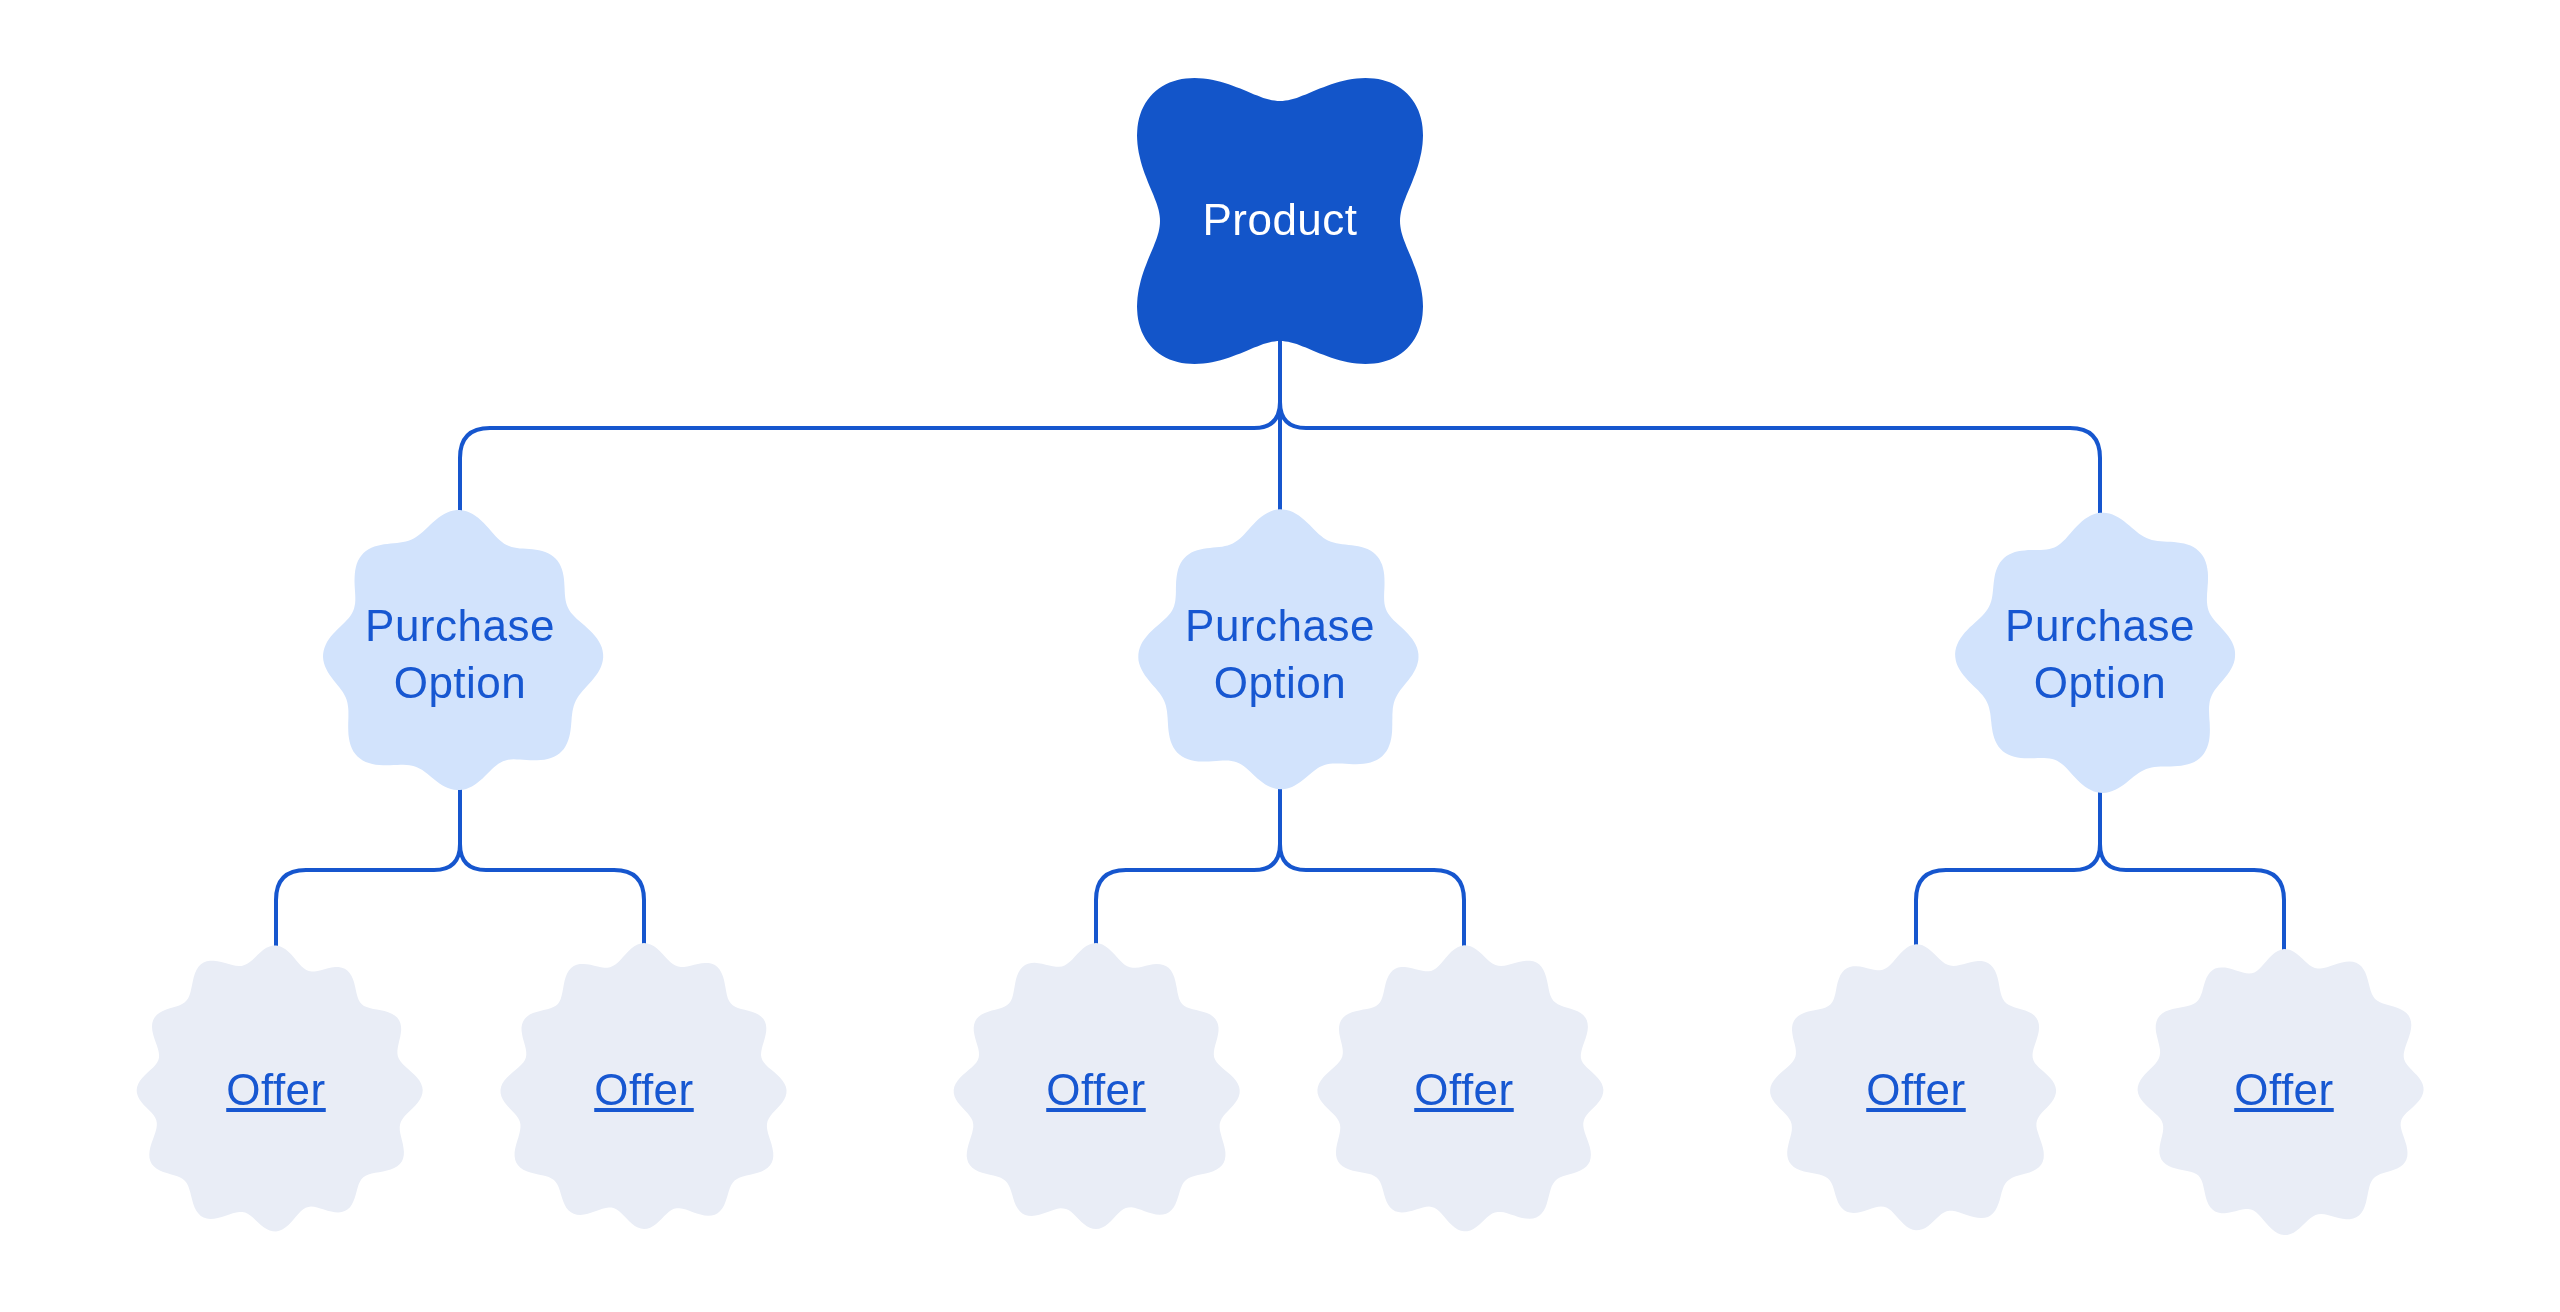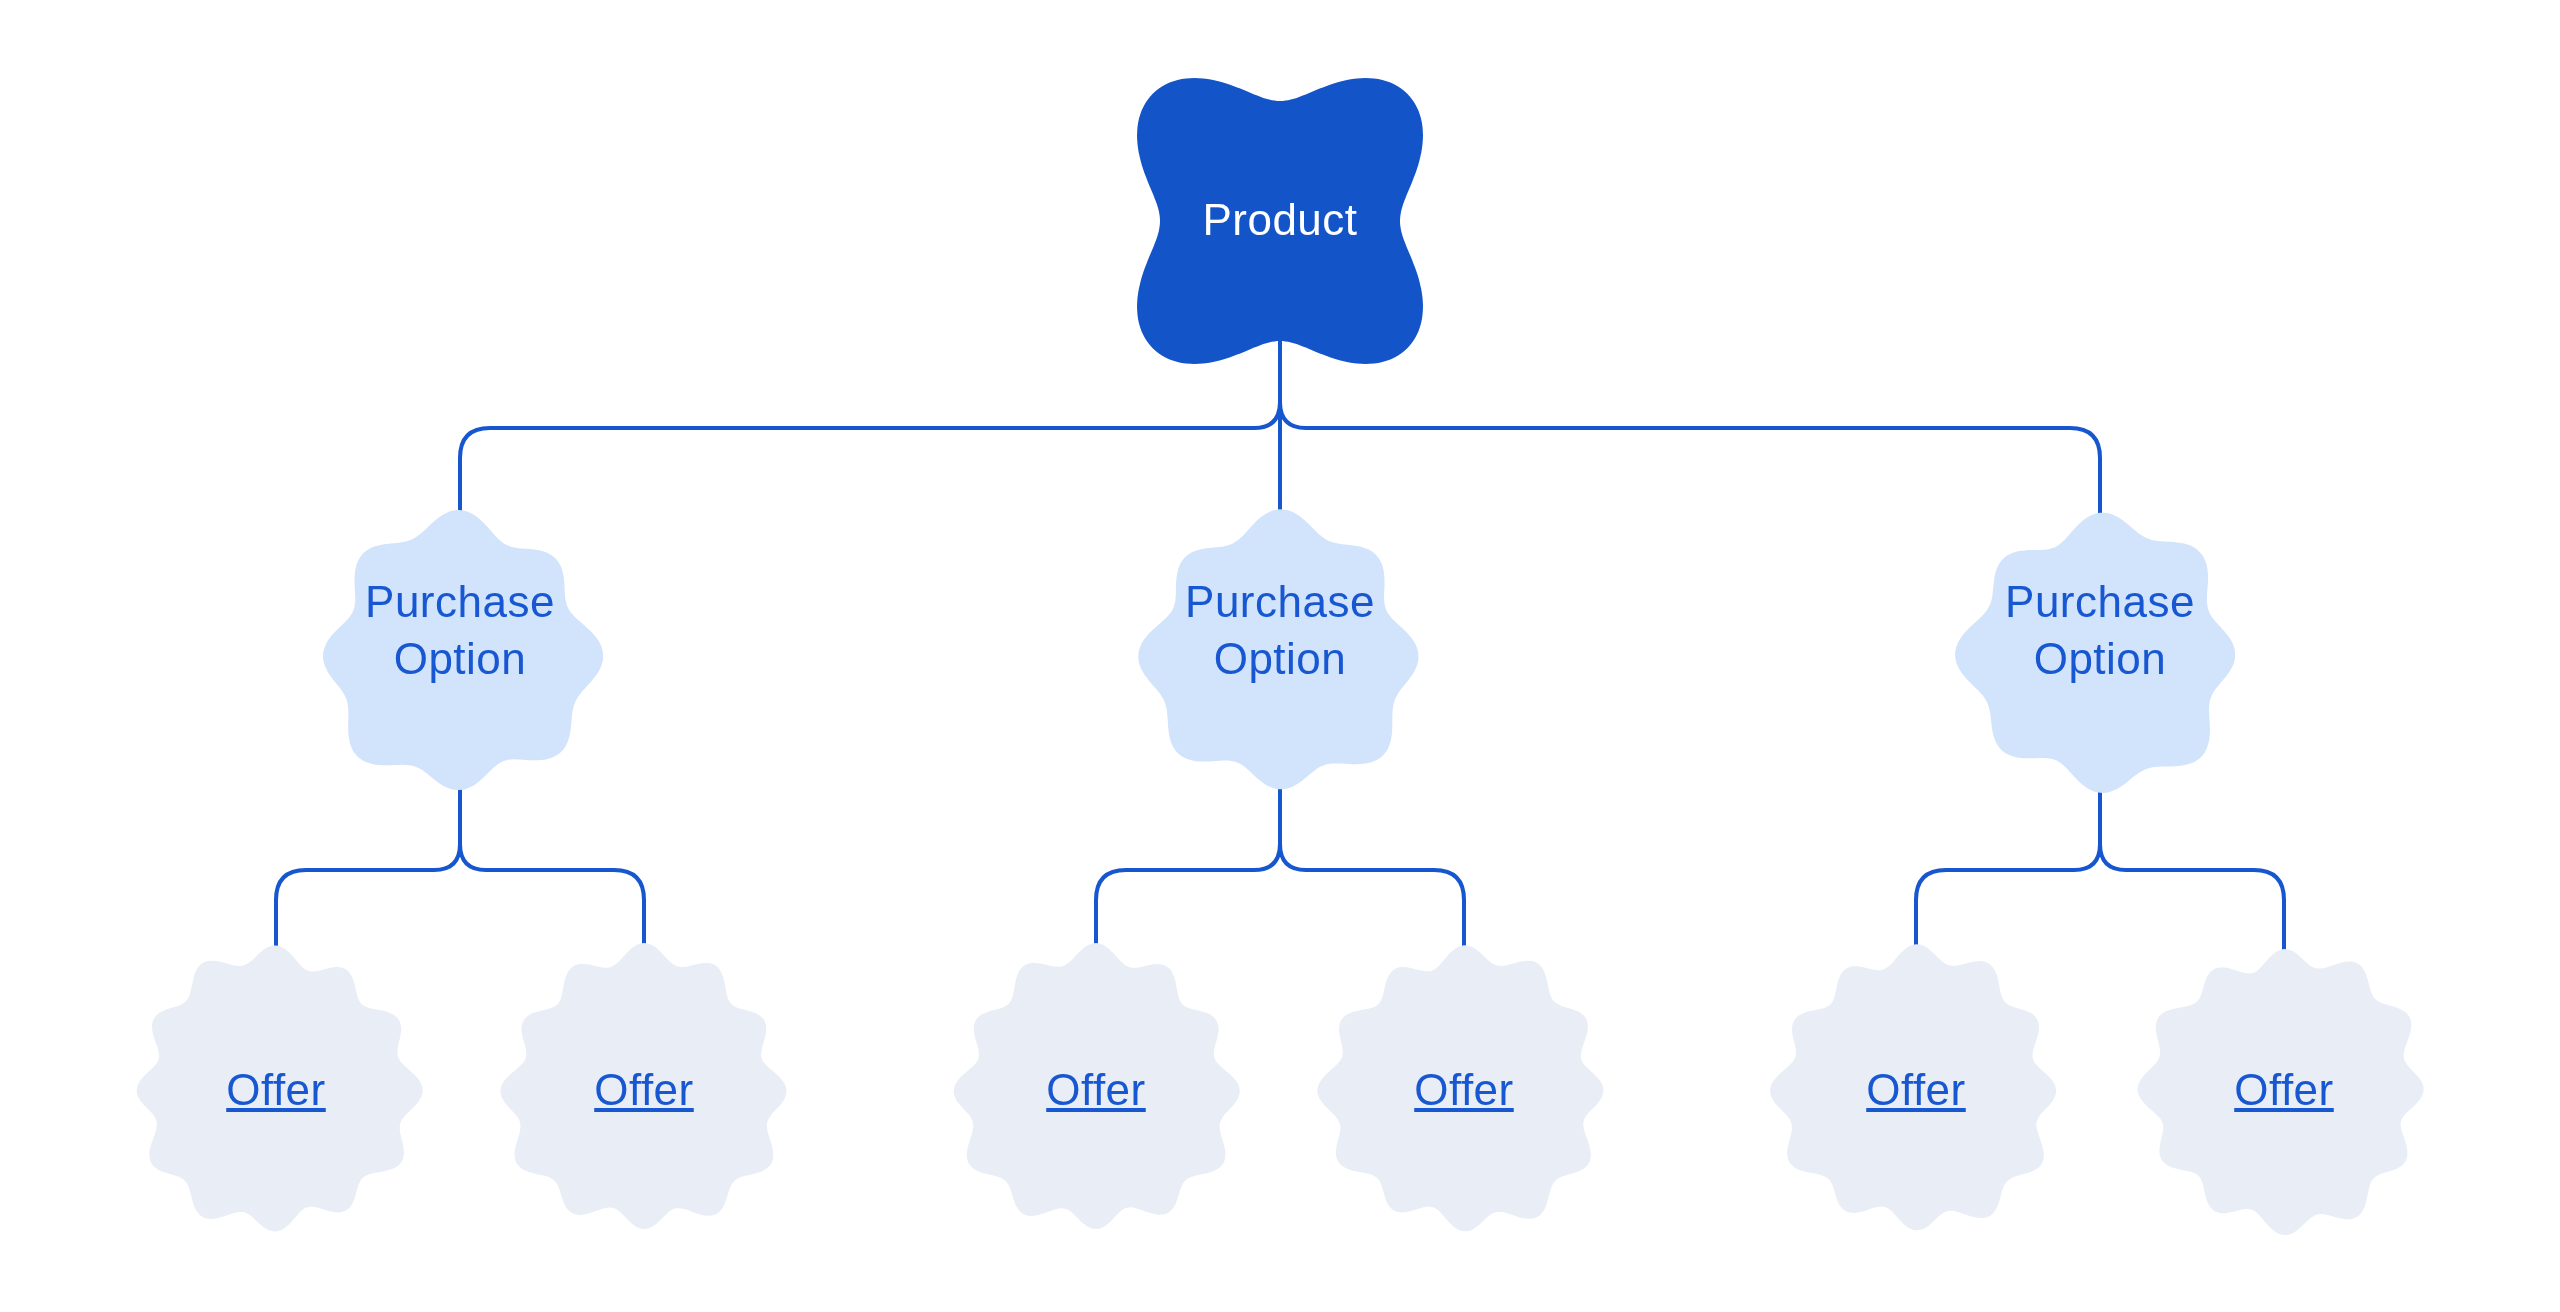--- a/index.html
+++ b/index.html
@@ -38,21 +38,21 @@
     letter-spacing: 0.5px;
     font-weight: 400;
     pointer-events: none;
     white-space: normal;
   }
   .product-label {
     left: 1110px; top: 110px;
     width: 340px; height: 220px;
   }
   .po-label {
-    top: 492px;
+    top: 516px;
     width: 320px; height: 276px; text-align: center;
   }
   .offer-label {
     top: 952px;
     width: 300px; height: 276px; text-decoration: underline;
   }
 </style>
 </head>
 <body style="background: rgb(255, 255, 255);">
 

